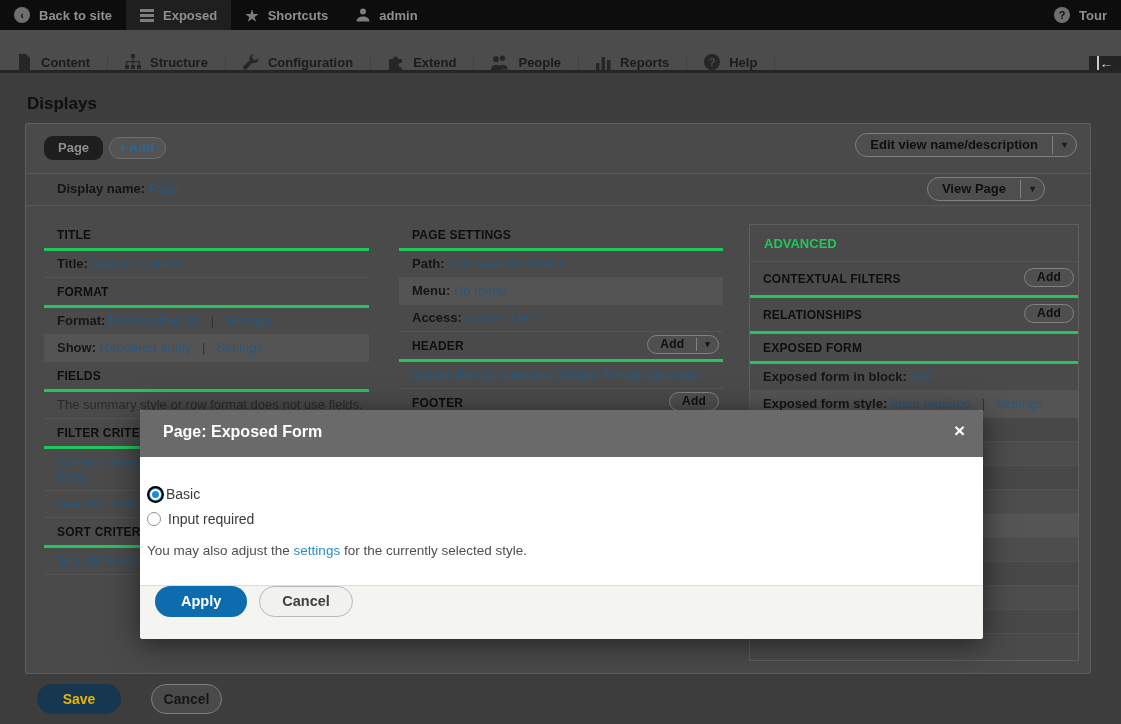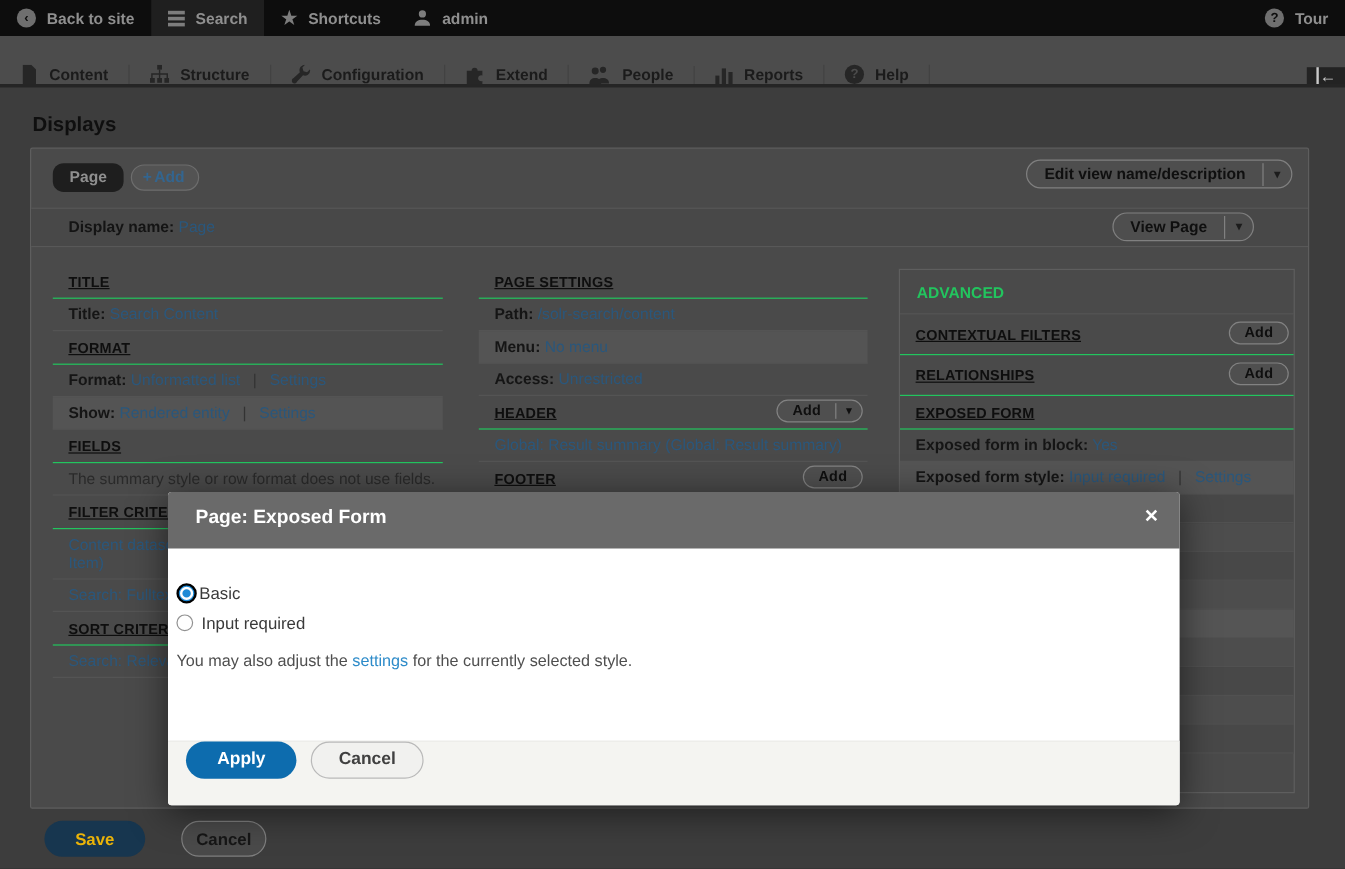--- a/index.html
+++ b/index.html
@@ -42,41 +42,41 @@
   .name-bar { position:absolute; left:0; top:49px; width:100%; height:33px; background:#484848; border-top:1px solid #585858; border-bottom:1px solid #585858; }
   .name-bar .txt { position:absolute; left:31px; top:7px; font-size:13px; }
   .name-bar .lbl { font-weight:bold; color:#141414; }
   .vp-pill { position:absolute; right:45px; top:53px; }
 
   
   .col { position:absolute; top:97px; }
   .col1 { left:18px;  width:325px; }
   .col2 { left:373px; width:324px; }
   .col3 { left:723px; width:330px; height:437px; border:1px solid #5e5e5e; top:100px; }
-  .sec-h { position:relative; padding:7px 4px 6px 13px; font-size:12px; font-weight:bold; color:#0e0e0e; border-bottom:1px solid #22c55e; letter-spacing:.2px; white-space:nowrap; overflow:hidden;text-decoration:underline; }
+  .sec-h { position:relative; padding:7px 4px 6px 13px; font-size:12px; font-weight:bold; color:#0e0e0e; border-bottom:3px solid #22c55e; letter-spacing:.2px; white-space:nowrap; overflow:hidden; }
   .row { position:relative; padding:5px 4px 6px 13px; font-size:13px; color:#2a2a2a; border-bottom:1px solid #545454; white-space:nowrap; overflow:hidden; }
   .row .lbl { font-weight:bold; color:#151515; }
   .lnk { color:#2a577c; text-decoration:none; cursor:pointer; }
   .sep { color:#333; margin:0 7px; }
   .hl { background:#545454; }
   .mini { position:absolute; right:4px; top:3px; display:inline-flex; align-items:center; background:#4f4f4f; border:1px solid #828282; border-radius:11px; color:#0f0f0f; font-size:12px; font-weight:bold; cursor:pointer; }
   .mini .seg { padding:1px 12px 2px; }
   .mini .drop { padding:1px 8px 2px; border-left:1px solid #828282; font-size:9px; }
   .adv-lbl { padding:11px 4px 10px 14px; font-size:13px; font-weight:bold; color:#22c55e; border-bottom:1px solid #555; cursor:pointer; }
   .stripe { height:24px; border-bottom:1px solid #515151; }
   .stripe.a { background:#484848; } .stripe.b { background:#4d4d4d; }
   .stripe.o-row { background:#555; font-size:13px; padding-left:221px; line-height:24px; }
 
   
   .save-btn { position:absolute; left:37px; top:684px; width:84px; height:30px; border:none; border-radius:15px; background:#17364f; color:#eab308; font-size:14px; font-weight:bold; cursor:pointer; font-family:inherit; }
   .cancel-btn { position:absolute; left:151px; top:684px; width:71px; height:30px; border:1px solid #7f7f7f; border-radius:15px; background:#4a4a4a; color:#161616; font-size:14px; font-weight:bold; cursor:pointer; font-family:inherit; }
 
   
   .backdrop { position:absolute; inset:0; background:rgba(0,0,0,0); z-index:90; }
-  .modal { position:absolute; left:140px; top:410px; width:843px; height:261px; background:#fff; border-radius:3px; box-shadow:0 5px 30px rgba(0,0,0,.55); z-index:100; }
+  .modal { position:absolute; left:140px; top:410px; width:843px; height:229px; background:#fff; border-radius:3px; box-shadow:0 5px 30px rgba(0,0,0,.55); z-index:100; }
   .m-head { position:relative; height:47px; background:#6a6a6a; border-radius:3px 3px 0 0; }
   .m-title { position:absolute; left:23px; top:13px; color:#fff; font-size:16px; font-weight:bold; }
   .m-close { position:absolute; right:18px; top:11px; color:#fff; font-size:19px; font-weight:bold; cursor:pointer; line-height:1; }
   .m-body { padding:29px 20px 0 7px; }
   .radio-row { display:flex; align-items:center; margin-bottom:9px; font-size:14px; color:#3a3a3a; cursor:pointer; }
   .r-on { width:11px; height:11px; border-radius:50%; background:#1e8ad6; border:2px solid #fff; box-shadow:0 0 0 2px #1e8ad6; outline:2px solid #000; outline-offset:1px; margin:2px 5px 2px 3px; }
   .r-off { width:14px; height:14px; border-radius:50%; background:#fff; border:1px solid #919191; margin-right:7px; }
   .m-note { margin-top:16px; font-size:13.5px; color:#4f4f4f; }
   .m-note .lnk2 { color:#2d8bc9; text-decoration:none; cursor:pointer; }
   .m-foot { position:absolute; left:0; bottom:0; width:100%; height:54px; background:#f4f4f1; border-top:1px solid #dcdcda; border-radius:0 0 3px 3px; display:flex; align-items:flex-start; padding-left:15px; gap:12px; }
@@ -94,21 +94,21 @@
     <div class="tb1-item">
       <span class="circ">‹</span>
       <span>Back to site</span>
     </div>
     <div class="tb1-item active">
       <span class="burger">
           <i></i>
           <i></i>
           <i></i>
         </span>
-      <span>Search</span>
+      <span>Exposed</span>
     </div>
     <div class="tb1-item">
       <span class="star">★</span>
       <span>Shortcuts</span>
     </div>
     <div class="tb1-item">
       <svg class="psvg" width="14" height="14" viewBox="0 0 14 14">
           <circle cx="7" cy="3.6" r="3" fill="#7d7d7d"></circle>
           <path d="M0.6 13.5c0-3.6 2.8-5 6.4-5s6.4 1.4 6.4 5z" fill="#7d7d7d"></path>
         </svg>

